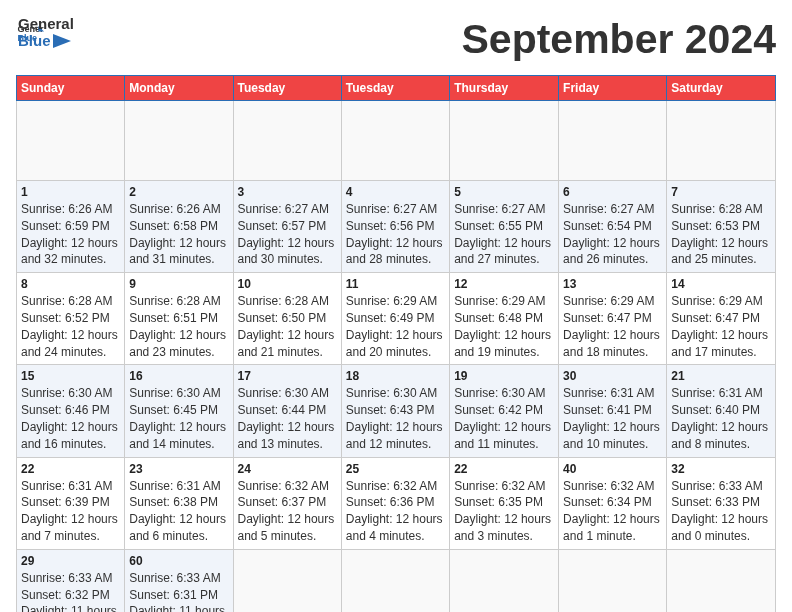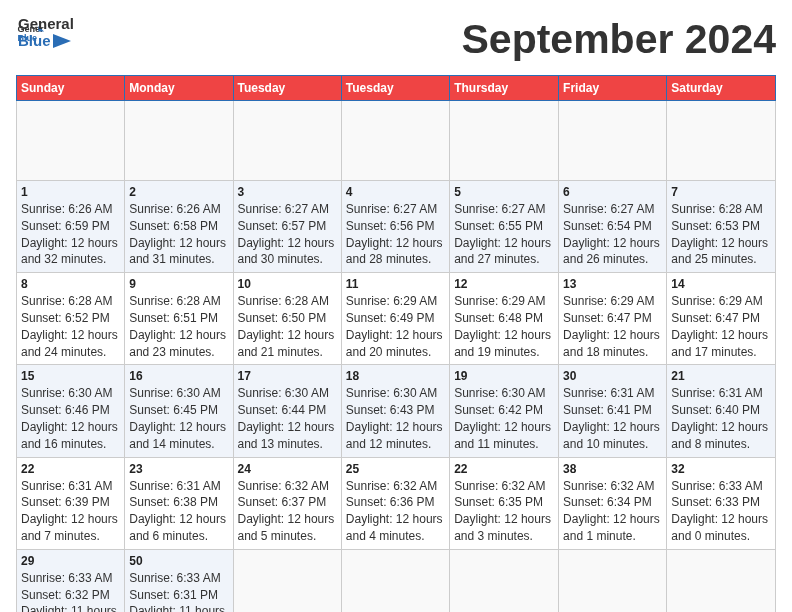--- a/index.html
+++ b/index.html
@@ -289,41 +289,41 @@
           Sunrise: 6:32 AM<br>Sunset: 6:36 PM<br>Daylight: 12 hours and 4 minutes.
         </div>
           </td>
           <td>
             <span class="day-number">22</span>
         <div class="day-info">
           Sunrise: 6:32 AM<br>Sunset: 6:35 PM<br>Daylight: 12 hours and 3 minutes.
         </div>
           </td>
           <td>
-            <span class="day-number">38</span>
+            <span class="day-number">40</span>
         <div class="day-info">
           Sunrise: 6:32 AM<br>Sunset: 6:34 PM<br>Daylight: 12 hours and 1 minute.
         </div>
           </td>
           <td>
             <span class="day-number">32</span>
         <div class="day-info">
           Sunrise: 6:33 AM<br>Sunset: 6:33 PM<br>Daylight: 12 hours and 0 minutes.
         </div>
           </td>
         </tr>
         <tr>
           <td>
             <span class="day-number">29</span>
         <div class="day-info">
           Sunrise: 6:33 AM<br>Sunset: 6:32 PM<br>Daylight: 11 hours and 59 minutes.
         </div>
           </td>
           <td>
-            <span class="day-number">50</span>
+            <span class="day-number">60</span>
         <div class="day-info">
           Sunrise: 6:33 AM<br>Sunset: 6:31 PM<br>Daylight: 11 hours and 58 minutes.
         </div>
           </td>
           <td class="empty-cell"></td>
           <td class="empty-cell"></td>
           <td class="empty-cell"></td>
           <td class="empty-cell"></td>
           <td class="empty-cell"></td>
         </tr>

